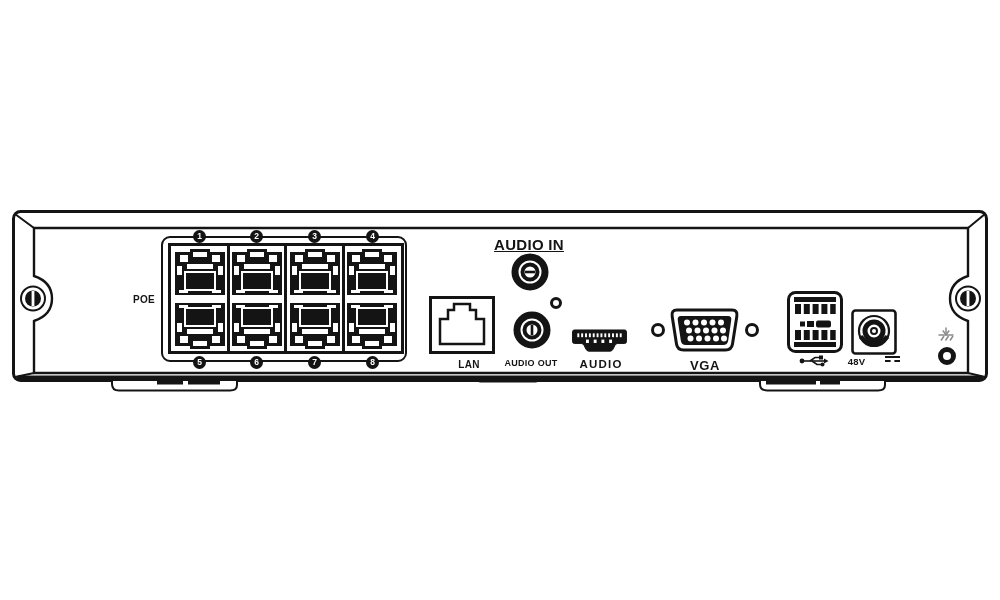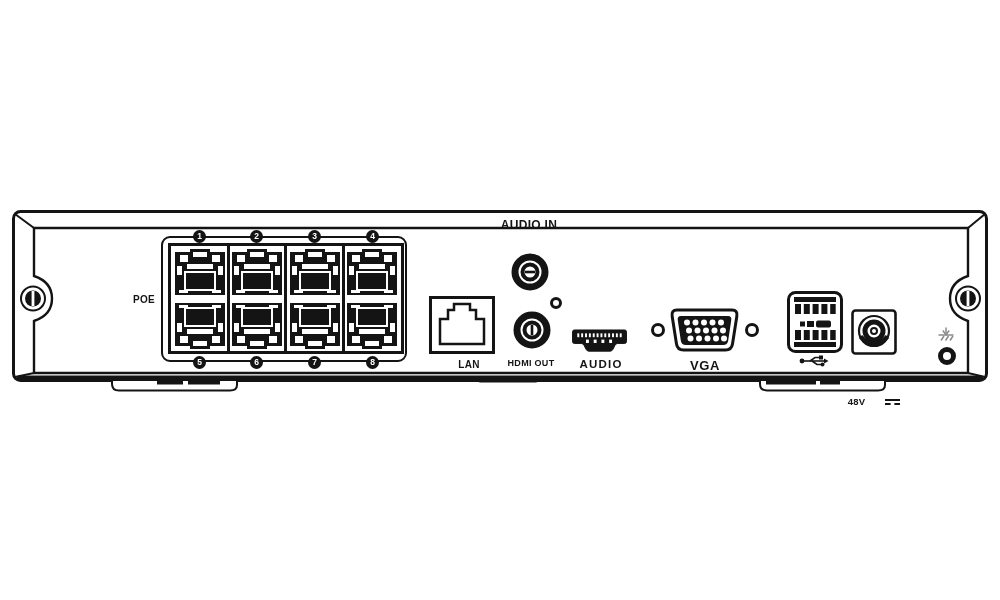--- a/index.html
+++ b/index.html
@@ -14,21 +14,21 @@
              border:3.5px solid #141414;background:#fff;box-sizing:border-box;}
   .divider{position:absolute;top:246px;width:3.2px;height:105px;background:#141414;}
   .badge{position:absolute;width:13px;height:13px;background:#141414;border-radius:50%;
          color:#fff;font-size:8.5px;font-weight:bold;line-height:13.5px;text-align:center;}
   .jack{position:absolute;width:50px;height:46px;}
   .jack.flip{transform:scaleY(-1);}
   .hole{position:absolute;left:550px;top:297px;width:6px;height:6px;border:3px solid #141414;
         border-radius:50%;background:#fff;}
   .hdmi-label{font-size:11.5px;font-weight:800;letter-spacing:1.2px;}
   .pwr-label{position:absolute;left:845px;top:356px;width:58px;display:flex;
-             align-items:center;justify-content:center;gap:20px;margin-top:40px;}
+             align-items:flex-start;justify-content:center;gap:20px;}
   .pwr-label b{font-size:9.5px;letter-spacing:.2px;}
   .dc{display:inline-block;width:15px;}
   .dc i{display:block;width:15px;height:0;}
   .dc .solid{border-top:2.4px solid #141414;margin-bottom:2px;}
   .dc .dash{border-top:2.4px dashed #141414;}
   svg{display:block;}
 </style>
 </head>
 <body>
 
@@ -132,35 +132,35 @@
   <div class="badge" style="left:250px;top:355.5px;">6</div>
   <div class="badge" style="left:308px;top:355.5px;">7</div>
   <div class="badge" style="left:366px;top:355.5px;">8</div>
 
   <svg class="abs" style="left:429px;top:296px" width="66" height="58" viewBox="0 0 66 58">
     <rect x="1.5" y="1.5" width="63" height="55" fill="#fff" stroke="#141414" stroke-width="3"></rect>
     <path d="M11,48 V23 H19 V14 H25 V8 H41 V14 H47 V23 H55 V48 Z" fill="#fff" stroke="#141414" stroke-width="2.5"></path>
   </svg>
   <div class="label" style="left:436px;top:359px;width:66px;font-size:10px;">LAN</div>
 
-  <div class="label" style="left:484px;top:218px;width:90px;font-size:12px;">AUDIO IN</div>
+  <div class="label" style="left:484px;top:236px;width:90px;font-size:15px;text-decoration:underline;">AUDIO IN</div>
   <svg class="abs" style="left:508px;top:250px" width="44" height="44" viewBox="0 0 44 44">
     <circle cx="22" cy="22" r="15" fill="none" stroke="#141414" stroke-width="7"></circle>
     <circle cx="22" cy="22" r="7.5" fill="#fff" stroke="#141414" stroke-width="4"></circle>
     <rect x="17" y="20.7" width="10" height="2.6" fill="#141414"></rect>
   </svg>
 
   <div class="hole"></div>
 
   <svg class="abs" style="left:510px;top:308px" width="44" height="44" viewBox="0 0 44 44">
     <circle cx="22" cy="22" r="15" fill="none" stroke="#141414" stroke-width="7"></circle>
     <circle cx="22" cy="22" r="7.5" fill="#fff" stroke="#141414" stroke-width="4"></circle>
     <rect x="20.7" y="17" width="2.6" height="10" fill="#141414"></rect>
   </svg>
-  <div class="label" style="left:481px;top:358px;width:100px;font-size:9px;">HDMI OUT</div>
+  <div class="label" style="left:481px;top:358px;width:100px;font-size:9px;">AUDIO OUT</div>
 
   <svg class="abs" style="left:571px;top:329px" width="57" height="27" viewBox="0 0 58 28">
     <path d="M3,1 H55 Q57,1 57,3 V13 Q57,15 55,15 H48 Q46,15 45,17 L43,21 Q42,23 40,23 H18 Q16,23 15,21 L13,17 Q12,15 10,15 H3 Q1,15 1,13 V3 Q1,1 3,1 Z" fill="#141414" stroke="#141414"></path>
     <g fill="#fff">
       <rect x="6" y="4.5" width="2" height="4"></rect>
         <rect x="10" y="4.5" width="2" height="4"></rect>
       <rect x="14" y="4.5" width="2" height="4"></rect>
         <rect x="18" y="4.5" width="2" height="4"></rect>
       <rect x="22" y="4.5" width="2" height="4"></rect>
         <rect x="26" y="4.5" width="2" height="4"></rect>

